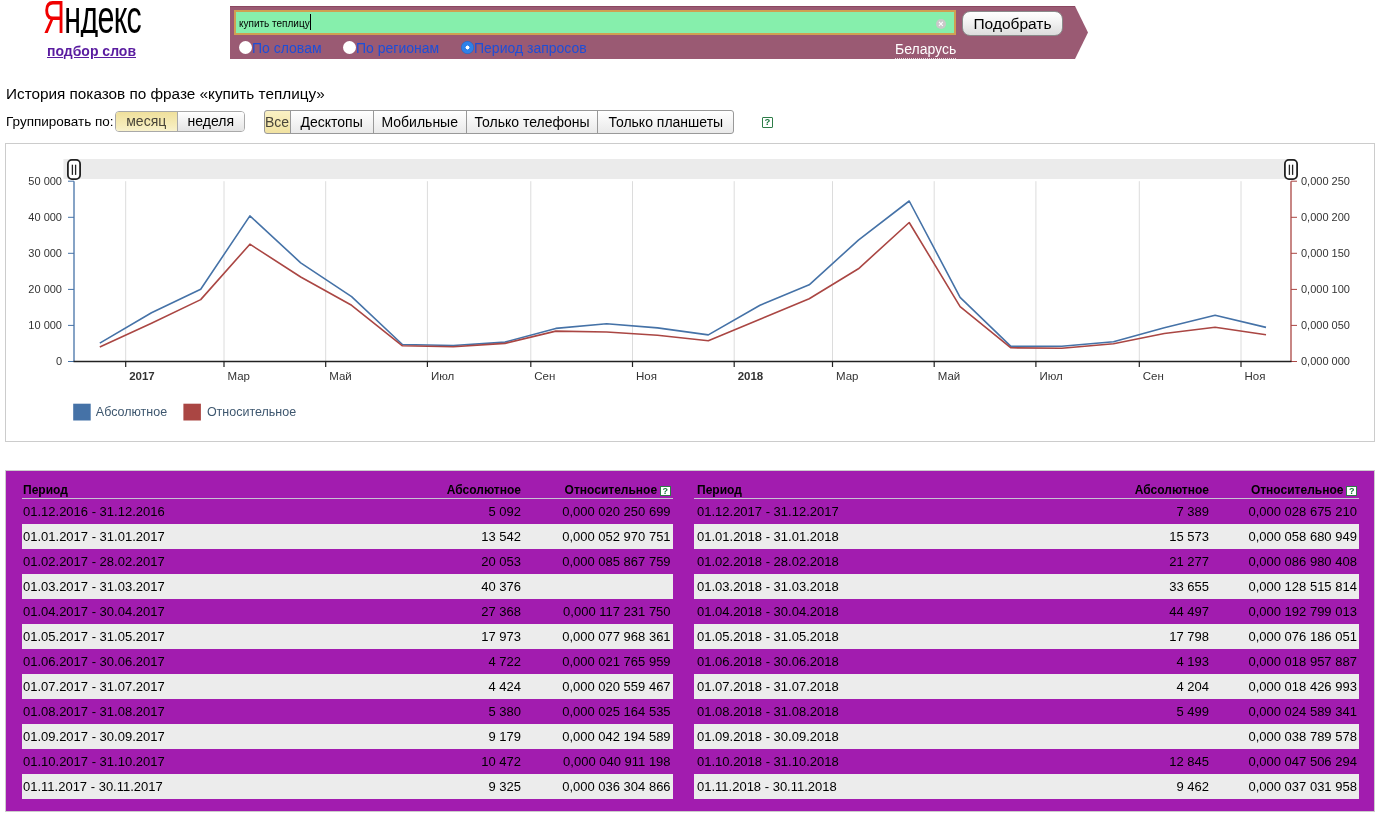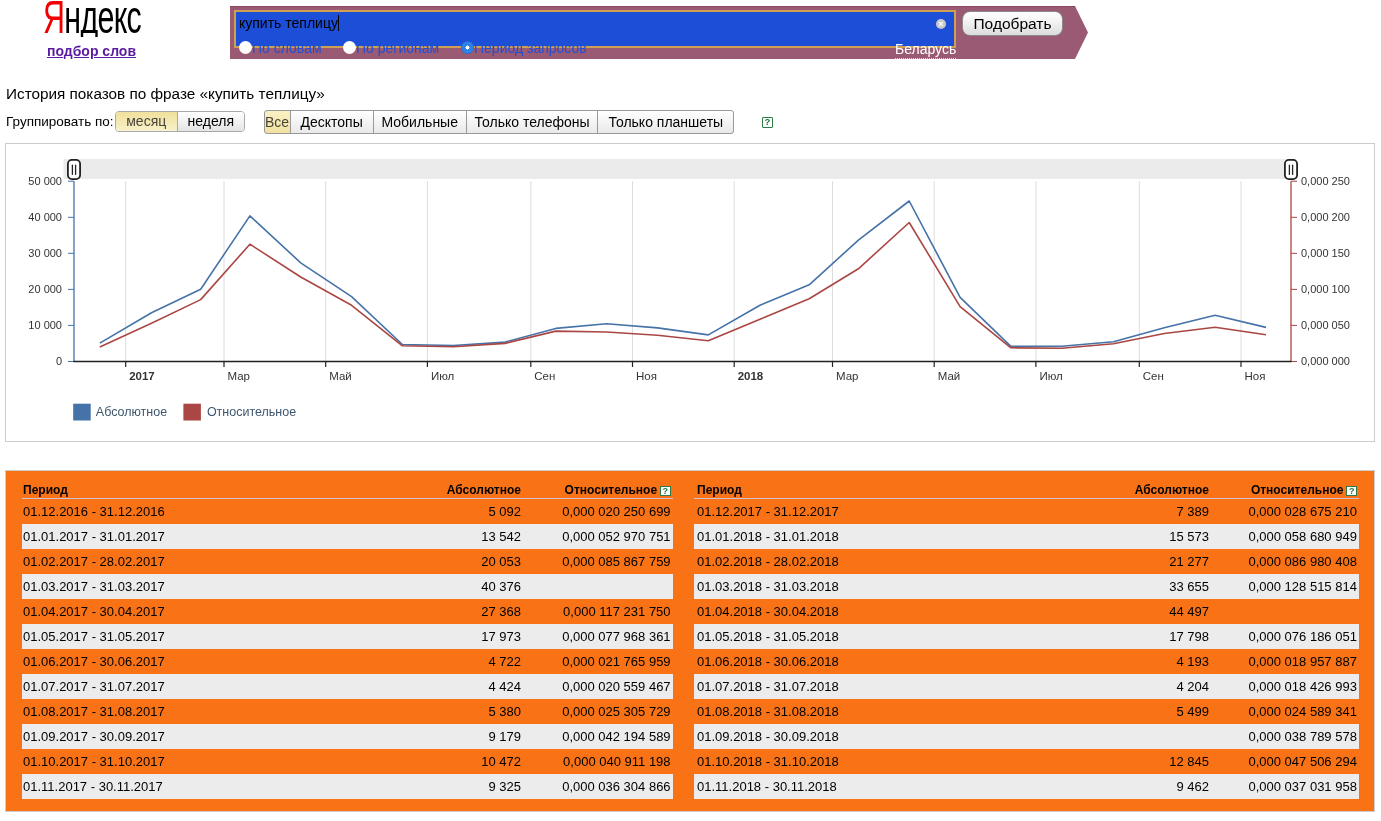--- a/index.html
+++ b/index.html
@@ -1,41 +1,41 @@
 <!DOCTYPE html>
 <html><head><meta charset="utf-8">
 <style>
 *{margin:0;padding:0;box-sizing:border-box}
 html,body{width:1381px;height:821px;background:#fff;font-family:"Liberation Sans",sans-serif;position:relative;overflow:hidden}
 .abs{position:absolute}
 #logo{left:43px;top:-10px;font-size:46px;letter-spacing:-1px;transform:scaleX(.66);transform-origin:0 0;white-space:nowrap;color:#000;height:47px;overflow:hidden}
 #logo b{color:#f00000;font-weight:normal}
 #plink{left:47px;top:43px;font-size:14px;font-weight:bold;color:#5a1ca0;text-decoration:underline}
 #band{left:230px;top:6px;width:858px;height:53px;background:linear-gradient(180deg,#8a4660 0,#8a4660 1.5px,#9a5a73 1.5px);clip-path:polygon(0 0,845px 0,100% 26.5px,845px 100%,0 100%)}
-#inp{left:234px;top:10px;width:722px;height:38px;border:2px solid #cfa052;background:#1d4ed8;font-size:14px;line-height:23px;padding-left:3px;color:#000}
+#inp{left:234px;top:10px;width:722px;height:25px;border:2px solid #cfa052;background:#86efac;font-size:10px;line-height:23px;padding-left:3px;color:#000}
 #caret{display:inline-block;width:1.5px;height:16px;background:#000;vertical-align:-3px}
 #clr{left:936px;top:19px;width:10px;height:10px;border-radius:50%;background:#c9c9c9;color:#fff;font-size:9px;line-height:10px;text-align:center;font-weight:bold}
 #btn{left:962px;top:11px;width:101px;height:25px;border:1px solid #8a8a8a;border-radius:8px;background:linear-gradient(#fff,#f2f2f2 45%,#dcdcdc);font-size:15.5px;line-height:23px;text-align:center}
 .rad{width:13px;height:13px;border-radius:50%;background:#fff;top:40.5px}
 .rad.on{background:radial-gradient(circle at 50% 50%,#fff 0 1.8px,#2f81e8 2.2px 5.4px,#1864c8 6.5px)}
 .rlab{top:40px;font-size:14px;line-height:14px;color:#1d4ed8}
 #bel{left:895px;top:40.5px;font-size:14px;color:#fff;border-bottom:1px dotted rgba(255,255,255,.75);padding-bottom:1px}
 #h1{left:6px;top:84.5px;font-size:15.3px;color:#000}
 #grp{left:6px;top:113.5px;font-size:13.5px;color:#000}
 #seg{left:115px;top:111px;height:21px;border:1px solid #a9a9a9;border-radius:4px;overflow:hidden;display:flex}
 #seg .sb{height:19px;font-size:14px;line-height:19px;text-align:center}
 #seg .y{width:60.5px;background:linear-gradient(#efe09c,#f6ecba 70%,#f9f2cd);color:#49453a}
 #seg .w{width:67.5px;background:linear-gradient(#fff,#e4e4e4);border-left:1px solid #a9a9a9;color:#000}
 #tabs{left:263.5px;top:109.5px;height:24px;display:flex}
 #tabs .tb{height:24px;border:1px solid #999;margin-left:-1px;background:linear-gradient(#fff,#e9e9e9);font-size:14px;line-height:22px;text-align:center;color:#000}
 #tabs .tb:first-child{margin-left:0;border-radius:3px 0 0 3px;background:linear-gradient(#faf1c4,#f1e2a2);color:#49453a}
 #tabs .tb:last-child{border-radius:0 3px 3px 0}
 .qico{width:11px;height:11px;border:1.5px solid #2e7d48;color:#19753c;font-size:9.5px;line-height:8.5px;text-align:center;font-weight:bold;background:#fff;border-radius:1px}
 #cbox{left:5px;top:143px;width:1370px;height:299px;border:1px solid #ccc;background:#fff}
-#tbox{left:5px;top:470px;width:1370px;height:342px;border:1px solid #ccc;background:#f97316}
+#tbox{left:5px;top:470px;width:1370px;height:342px;border:1px solid #ccc;background:#a21caf}
 .ttable{position:absolute;top:6px;font-size:13px;color:#000}
 .thead{position:relative;height:22px;line-height:27px;font-size:12px;font-weight:bold;border-bottom:1px solid #c9c2d4}
 .thead>span{position:absolute;top:0}
 .h2,.h3{text-align:right}
 .qi{display:inline-block;width:10.5px;height:10.5px;border:1.5px solid #2e7d48;color:#19753c;font-size:9px;line-height:8.5px;text-align:center;font-weight:bold;background:#fff;margin-left:3px;vertical-align:0.5px}
 .trow{position:relative;height:25px;line-height:25px}
 .trow.odd{background:#ececec}
 .trow>span{position:absolute;top:0}
 .c2,.c3{text-align:right}
 </style></head>
@@ -189,21 +189,21 @@
         <span class="c3" style="left:448.6px;width:200px">0,000 021 765 959</span>
       </div>
       <div class="trow odd">
         <span class="c1" style="left:1px">01.07.2017 - 31.07.2017</span>
         <span class="c2" style="left:299px;width:200px">4 424</span>
         <span class="c3" style="left:448.6px;width:200px">0,000 020 559 467</span>
       </div>
       <div class="trow ">
         <span class="c1" style="left:1px">01.08.2017 - 31.08.2017</span>
         <span class="c2" style="left:299px;width:200px">5 380</span>
-        <span class="c3" style="left:448.6px;width:200px">0,000 025 305 729</span>
+        <span class="c3" style="left:448.6px;width:200px">0,000 025 164 535</span>
       </div>
       <div class="trow odd">
         <span class="c1" style="left:1px">01.09.2017 - 30.09.2017</span>
         <span class="c2" style="left:299px;width:200px">9 179</span>
         <span class="c3" style="left:448.6px;width:200px">0,000 042 194 589</span>
       </div>
       <div class="trow ">
         <span class="c1" style="left:1px">01.10.2017 - 31.10.2017</span>
         <span class="c2" style="left:299px;width:200px">10 472</span>
         <span class="c3" style="left:448.6px;width:200px">0,000 040 911 198</span>
@@ -236,20 +236,21 @@
         <span class="c3" style="left:462.9px;width:200px">0,000 086 980 408</span>
       </div>
       <div class="trow odd">
         <span class="c1" style="left:3px">01.03.2018 - 31.03.2018</span>
         <span class="c2" style="left:315px;width:200px">33 655</span>
         <span class="c3" style="left:462.9px;width:200px">0,000 128 515 814</span>
       </div>
       <div class="trow ">
         <span class="c1" style="left:3px">01.04.2018 - 30.04.2018</span>
         <span class="c2" style="left:315px;width:200px">44 497</span>
+        <span class="c3" style="left:462.9px;width:200px">0,000 192 799 013</span>
       </div>
       <div class="trow odd">
         <span class="c1" style="left:3px">01.05.2018 - 31.05.2018</span>
         <span class="c2" style="left:315px;width:200px">17 798</span>
         <span class="c3" style="left:462.9px;width:200px">0,000 076 186 051</span>
       </div>
       <div class="trow ">
         <span class="c1" style="left:3px">01.06.2018 - 30.06.2018</span>
         <span class="c2" style="left:315px;width:200px">4 193</span>
         <span class="c3" style="left:462.9px;width:200px">0,000 018 957 887</span>

